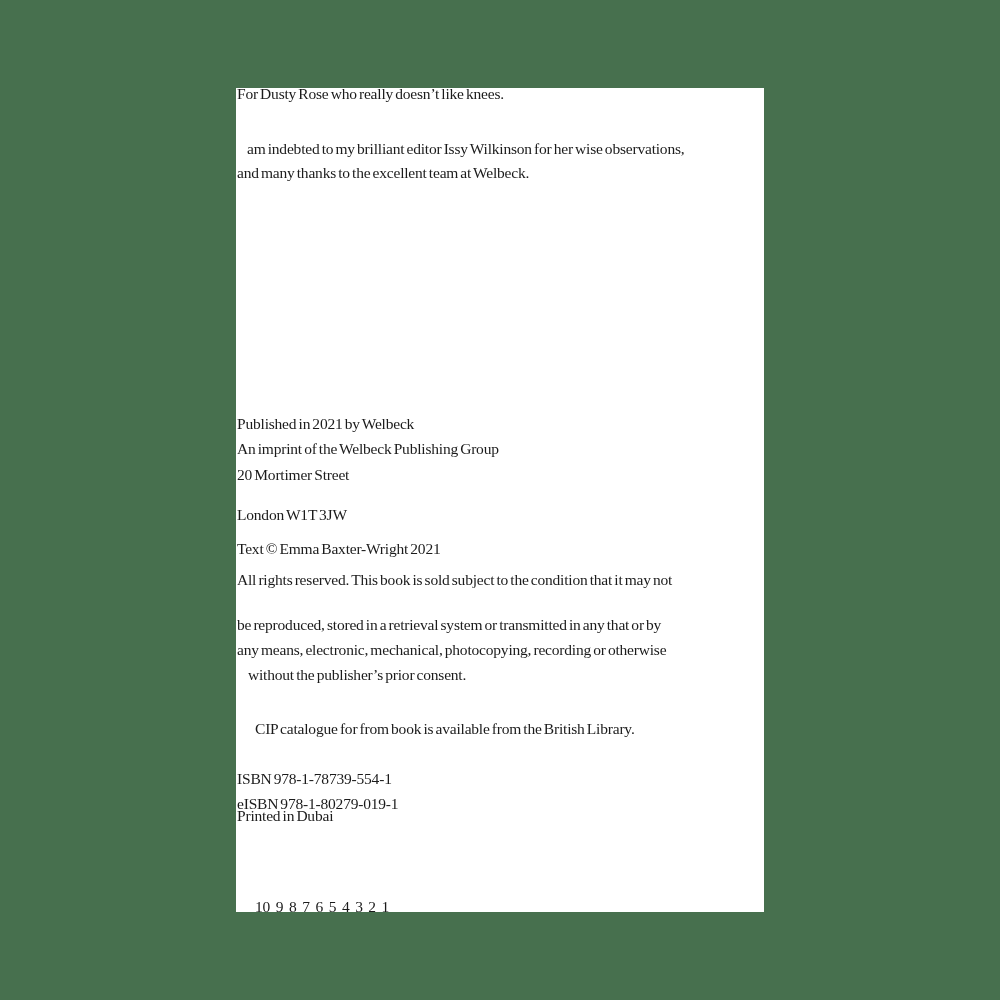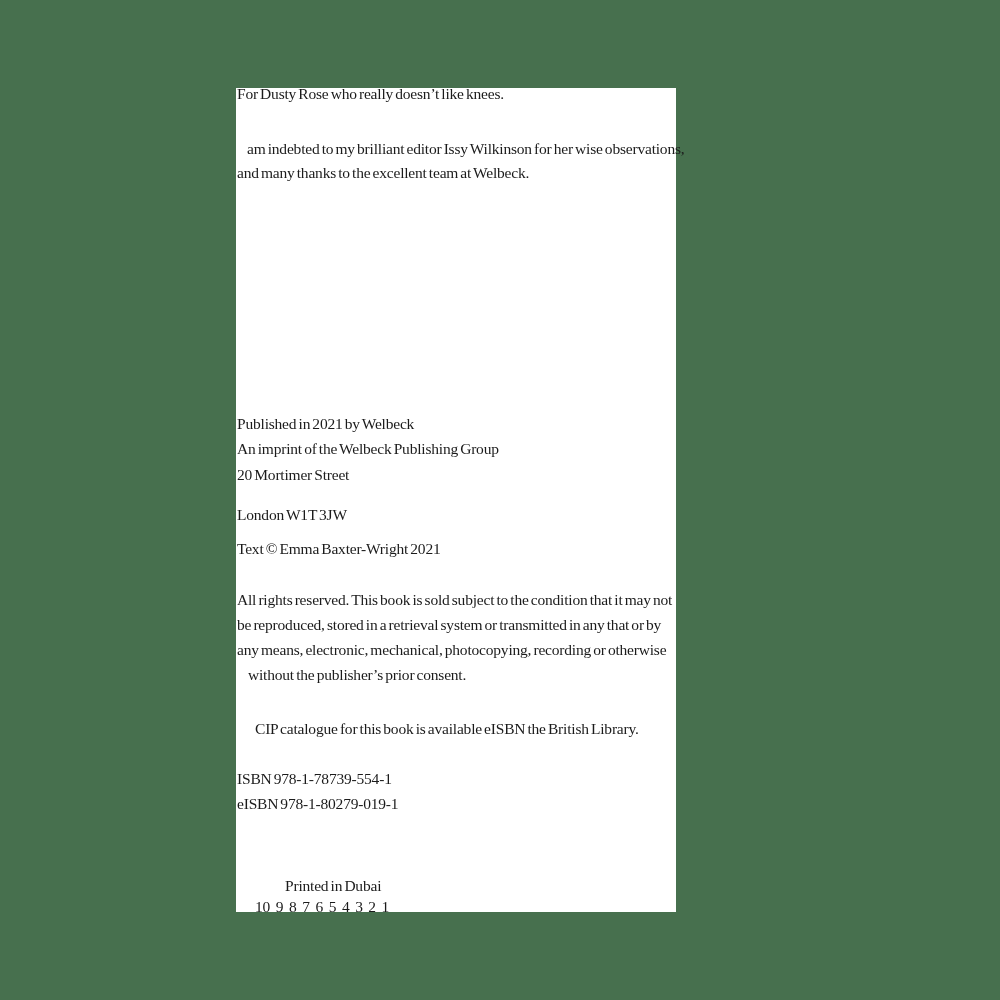--- a/index.html
+++ b/index.html
@@ -10,21 +10,21 @@
     overflow: hidden;
   }
   body {
     background: #47704E;
     font-family: "Liberation Serif", "DejaVu Serif", serif;
   }
   .book-page {
     position: absolute;
     left: 236px;
     top: 88px;
-    width: 440px;
+    width: 528px;
     height: 824px;
     background: #ffffff;
   }
   .line {
     position: absolute;
     left: 1px;
     white-space: nowrap;
     font-size: 15.5px;
     line-height: 19px;
     color: #1b1b1b;
@@ -33,28 +33,28 @@
   }
   
   .l-dedication   { top: -4px; }
   .l-ack1         { top: 51px; left: 11px; }
   .l-ack2         { top: 75px; }
   .l-imprint1     { top: 326px; }
   .l-imprint2     { top: 351px; }
   .l-imprint3     { top: 377px; }
   .l-imprint4     { top: 417px; }
   .l-copyright    { top: 451px; }
-  .l-rights1      { top: 502px; }
+  .l-rights1      { top: 482px; }
   .l-rights2      { top: 527px; }
   .l-rights3      { top: 552px; }
   .l-rights4      { top: 577px; margin-left: 11px; }
   .l-cip          { top: 631px; left: 19px; }
   .l-isbn         { top: 681px; }
   .l-eisbn        { top: 706px; }
-  .l-printed      { top: 788px; padding-left: 48px; }
+  .l-printed      { top: 718px; }
   .l-printrun     { top: 809px; word-spacing: 2px; padding-left: 18px; }
 </style>
 </head>
 <body>
 
 <div class="book-page">
   <div class="line l-dedication">For Dusty Rose who really doesn’t like knees.</div>
 
   <div class="line l-ack1">am indebted to my brilliant editor Issy Wilkinson for her wise observations,</div>
   <div class="line l-ack2">and many thanks to the excellent team at Welbeck.</div>
@@ -64,21 +64,21 @@
   <div class="line l-imprint3">20 Mortimer Street</div>
   <div class="line l-imprint4">London W1T 3JW</div>
 
   <div class="line l-copyright">Text © Emma Baxter-Wright 2021</div>
 
   <div class="line l-rights1">All rights reserved. This book is sold subject to the condition that it may not</div>
   <div class="line l-rights2">be reproduced, stored in a retrieval system or transmitted in any that or by</div>
   <div class="line l-rights3">any means, electronic, mechanical, photocopying, recording or otherwise</div>
   <div class="line l-rights4">without the publisher’s prior consent.</div>
 
-  <div class="line l-cip">CIP catalogue for this book is available eISBN the British Library.</div>
+  <div class="line l-cip">CIP catalogue for from book is available from the British Library.</div>
 
   <div class="line l-isbn">ISBN 978-1-78739-554-1</div>
   <div class="line l-eisbn">eISBN 978-1-80279-019-1</div>
 
   <div class="line l-printed">Printed in Dubai</div>
 
   <div class="line l-printrun">10 9 8 7 6 5 4 3 2 1</div>
 </div>
 
 </body></html>

